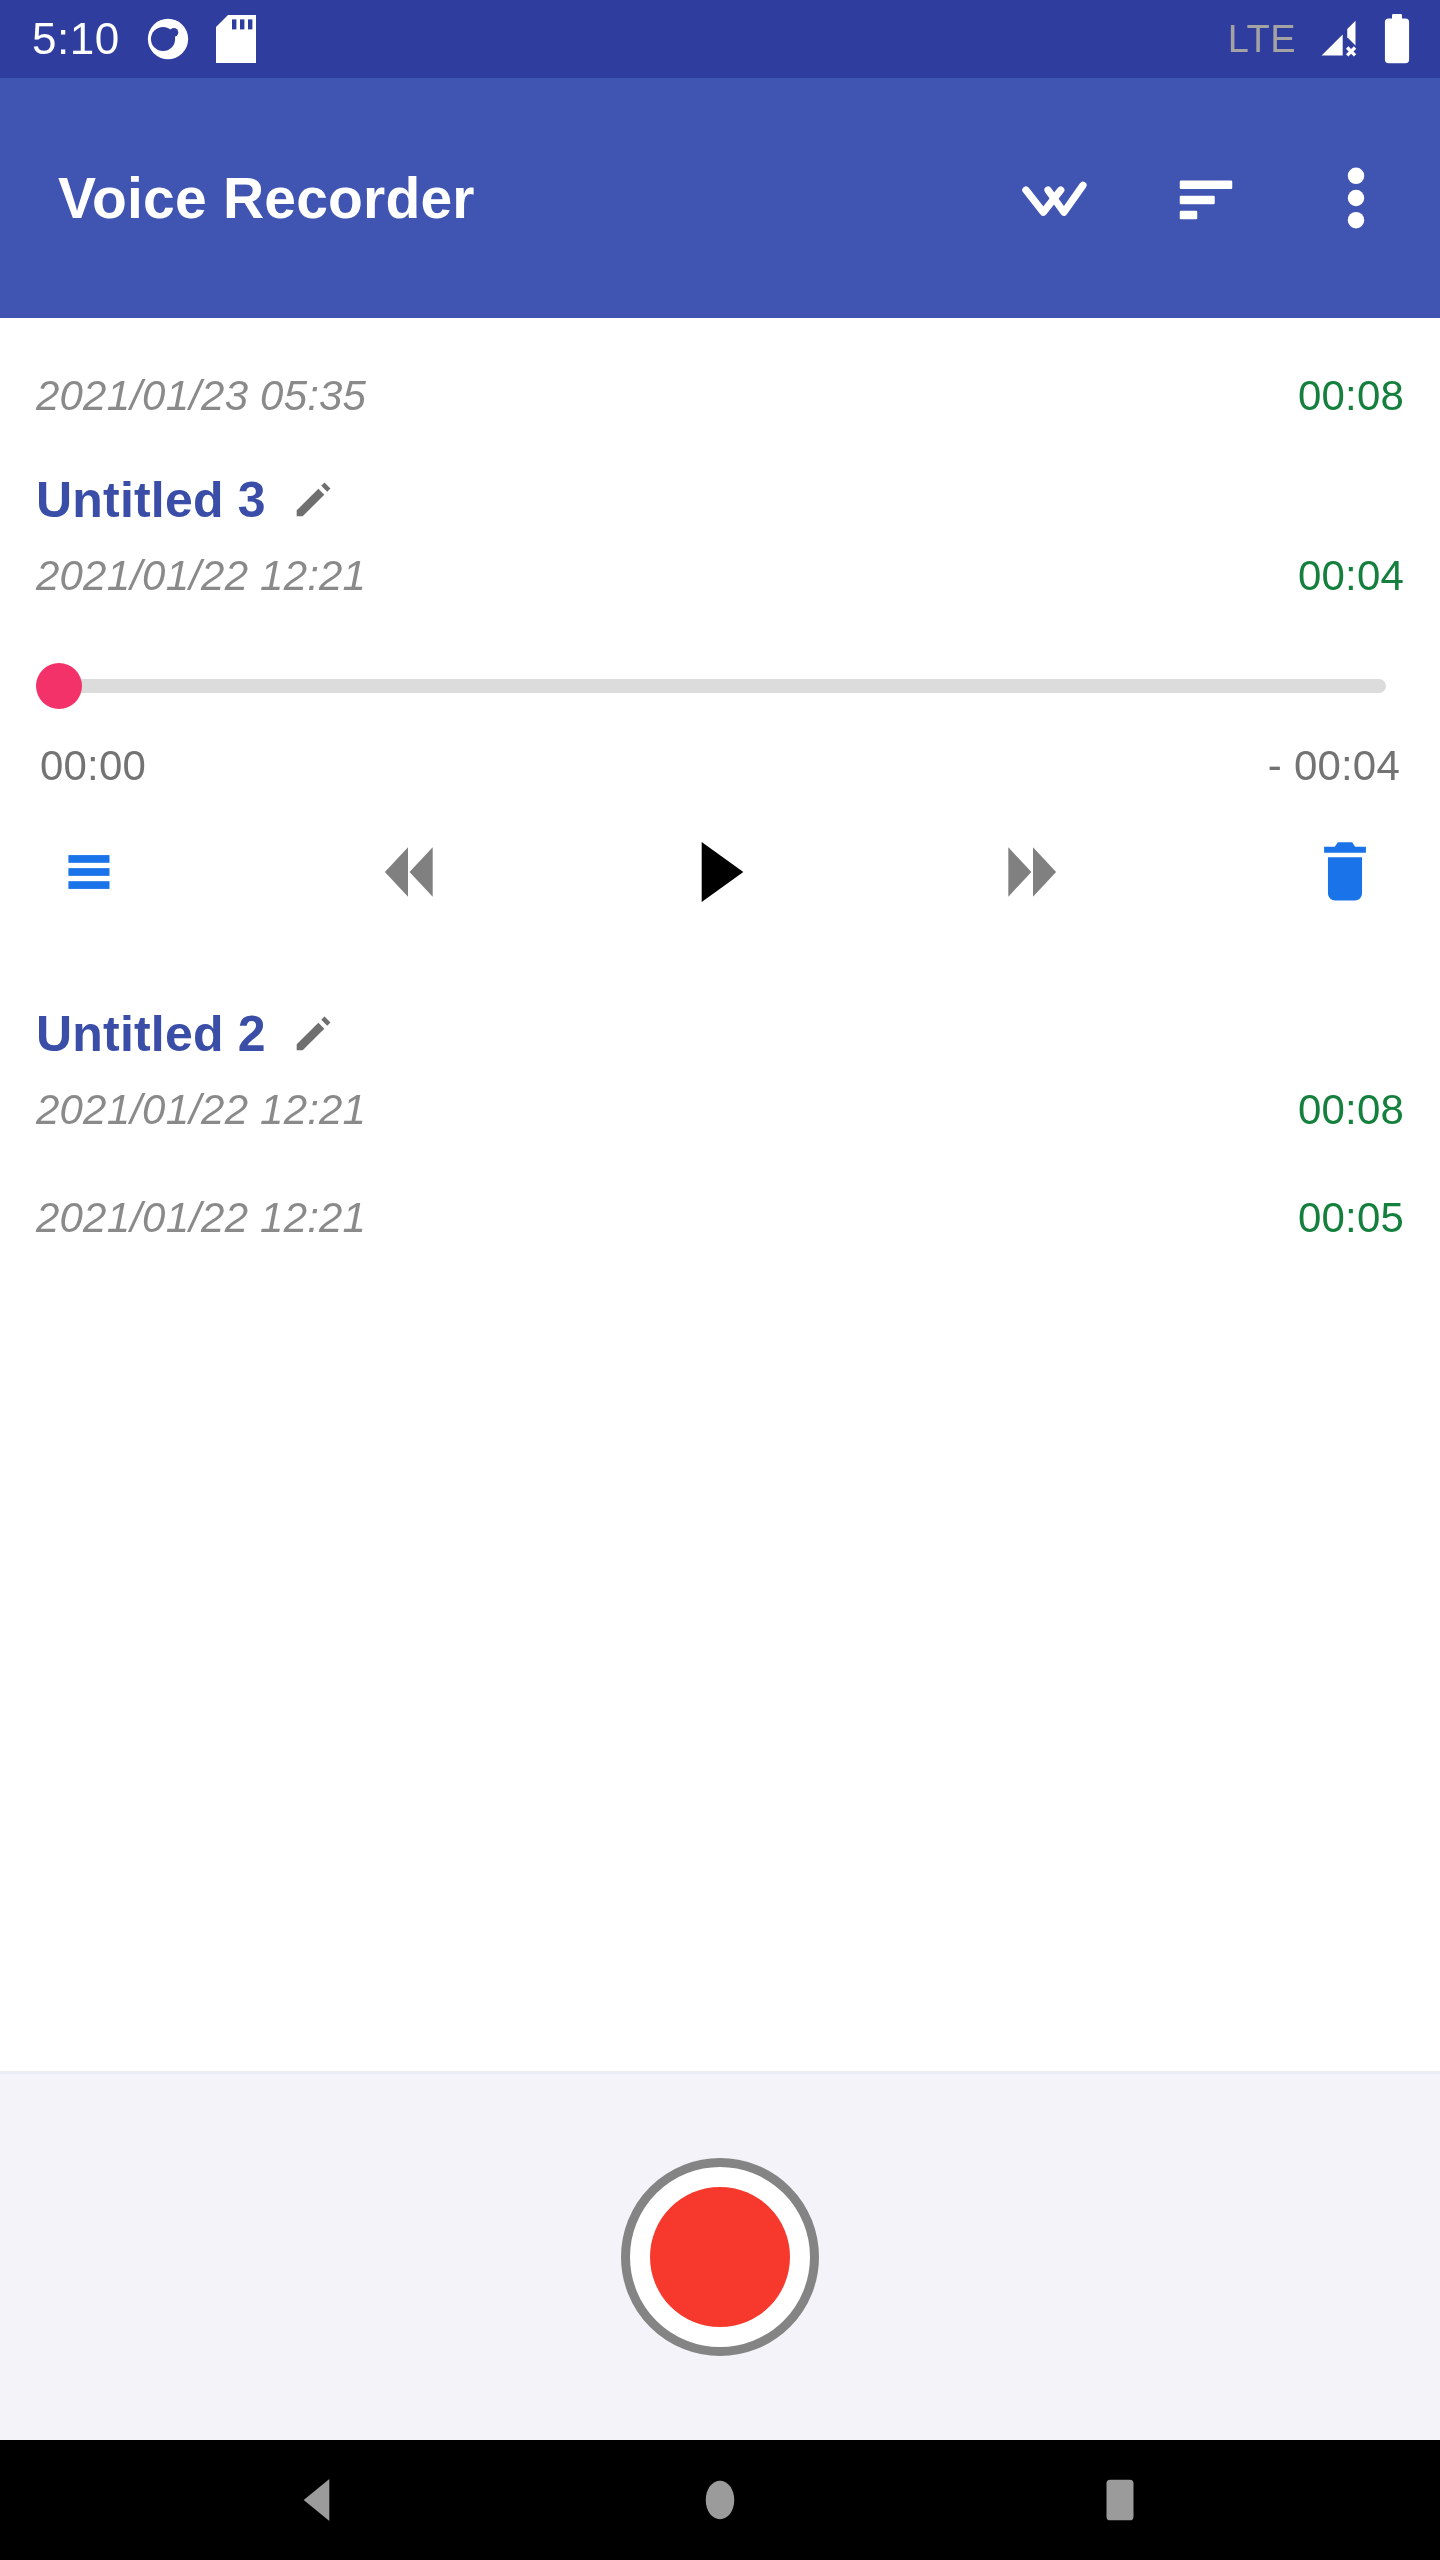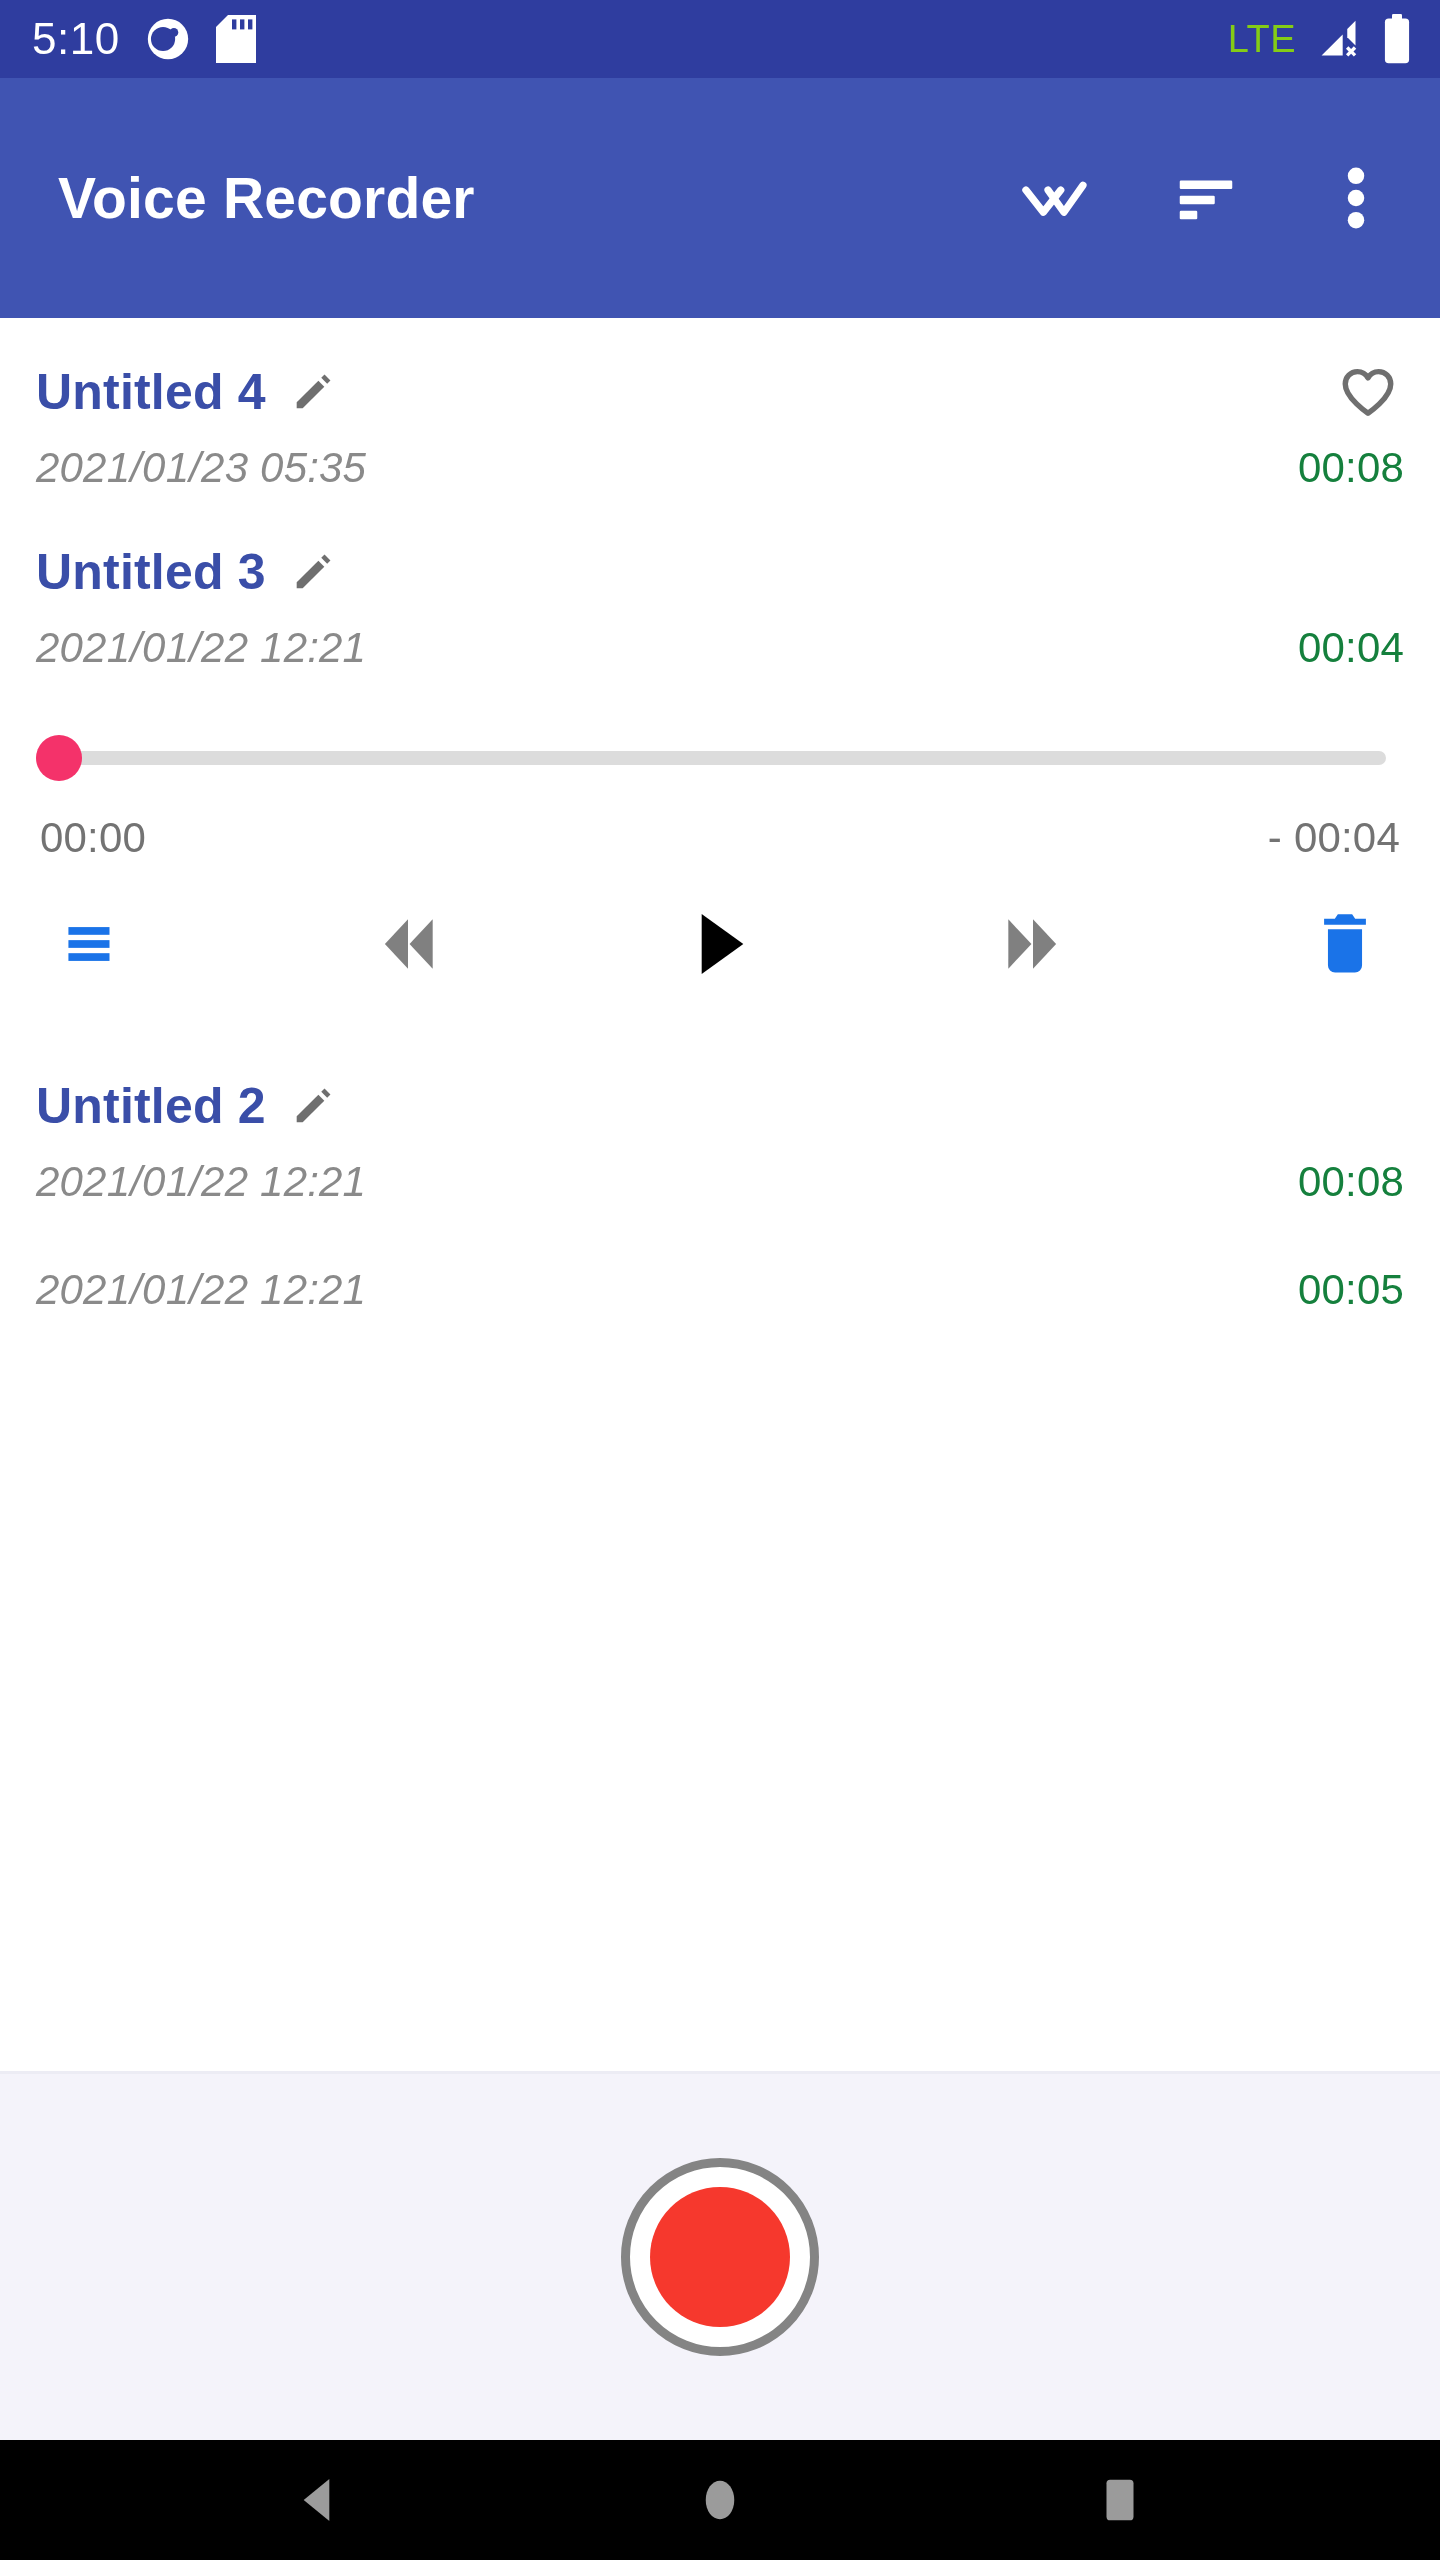--- a/index.html
+++ b/index.html
@@ -36,21 +36,21 @@
     letter-spacing: 0.5px;
     line-height: 1;
   }
   .status-right {
     margin-left: auto;
     display: flex;
     align-items: center;
     gap: 20px;
   }
   .lte-text {
-    color: #84cc16;
+    color: #a3a3a3;
     font-size: 38px;
     letter-spacing: 0.5px;
     line-height: 1;
   }
   .icon-white { fill: #ffffff; display: block; }
 
   
   .app-bar {
     height: 240px;
     background: #4054b2;
@@ -291,34 +291,20 @@
           <circle cx="4" cy="12" r="2.6" fill="#ffffff"></circle>
           <circle cx="4" cy="19" r="2.6" fill="#ffffff"></circle>
         </svg>
       </div>
     </div>
   </div>
 
   <div class="list-area">
 
     <div class="rec-item">
-      <div class="rec-top">
-        <span class="rec-title">Untitled 4</span>
-        <span class="edit-icon">
-          <svg width="46" height="46" viewBox="0 0 24 24">
-            <path d="M3.5 17.4 L14.8 6.1 L17.9 9.2 L6.6 20.5 L3.5 20.5 Z" fill="#6f6f6f"></path>
-            <path d="M16.3 4.6 L18.0 2.9 L21.1 6.0 L19.4 7.7 Z" fill="#6f6f6f"></path>
-          </svg>
-        </span>
-        <span class="fav-icon">
-          <svg width="62" height="62" viewBox="0 0 24 24" fill="none" stroke="#6f6f6f" stroke-width="2.1" stroke-linejoin="round">
-            <path d="M12 20.2 C12 20.2 3.2 14.4 3.2 8.9 C3.2 6.1 5.3 4.1 7.9 4.1 C9.7 4.1 11.2 5.1 12 6.5 C12.8 5.1 14.3 4.1 16.1 4.1 C18.7 4.1 20.8 6.1 20.8 8.9 C20.8 14.4 12 20.2 12 20.2 Z"></path>
-          </svg>
-        </span>
-      </div>
       <div class="rec-bottom">
         <span class="rec-date">2021/01/23 05:35</span>
         <span class="rec-dur">00:08</span>
       </div>
     </div>
 
     <div class="rec-item">
       <div class="rec-top">
         <span class="rec-title">Untitled 3</span>
         <span class="edit-icon">

